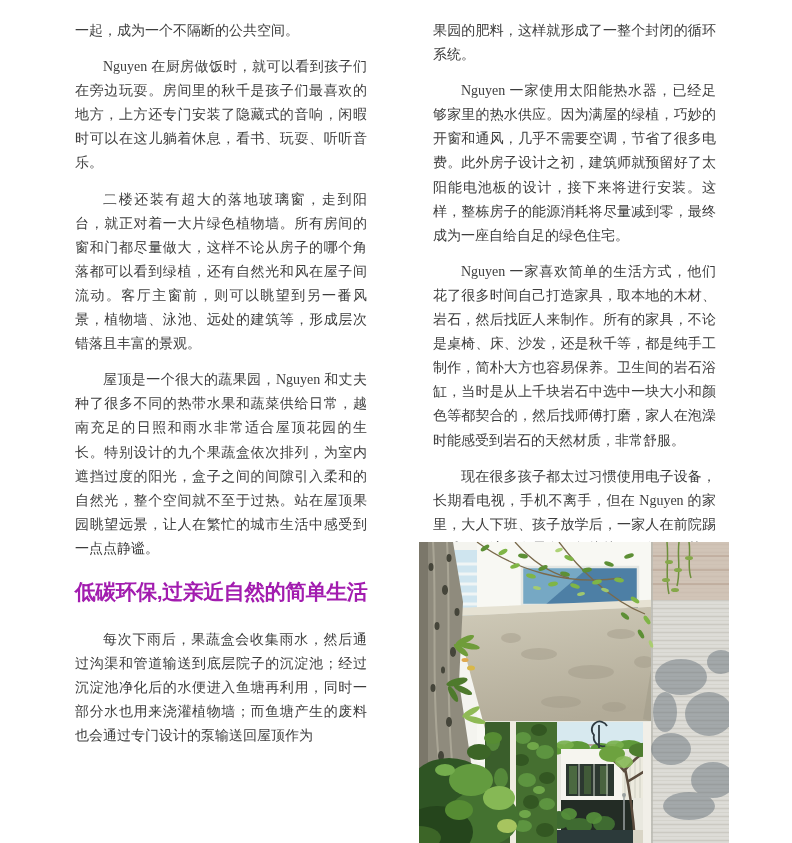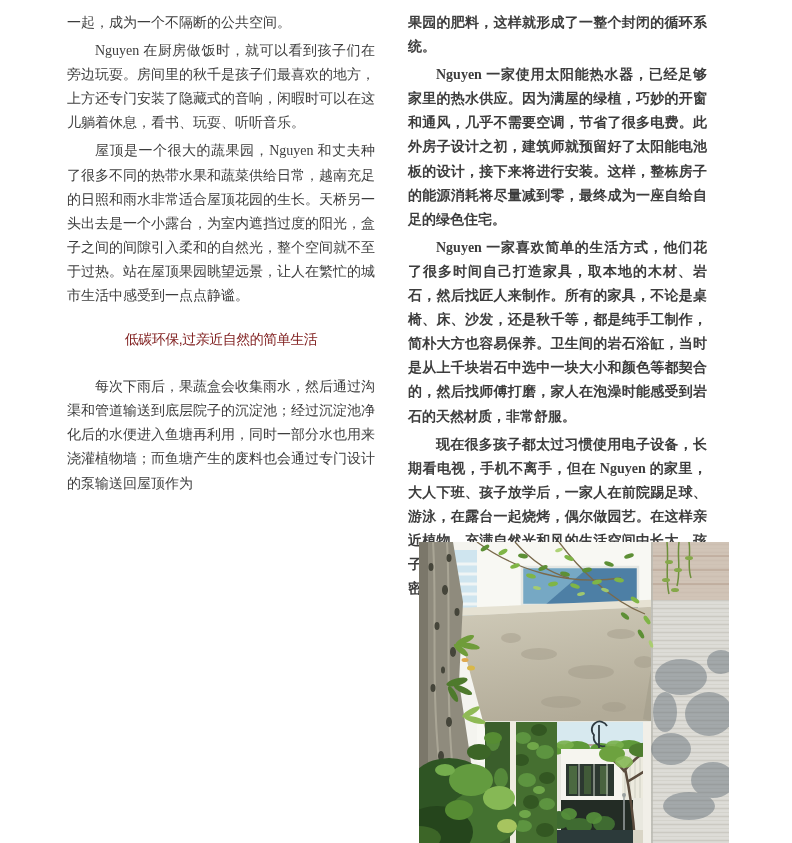--- a/index.html
+++ b/index.html
@@ -7,45 +7,46 @@
     width:792px;height:843px;position:relative;overflow:hidden;
     background:#ffffff;
     font-family:"Liberation Serif","DejaVu Serif",serif;
   }
   .col{
     position:absolute;top:7px;color:#3d3d3d;
     font-size:14px;line-height:24.1px;
     text-align:justify;text-justify:inter-ideograph;
   }
   #colL{left:63px;width:316px;}
-  #colR{left:404px;width:307px;font-weight:bold;}
-  .col p{margin:4px;padding:0;}
+  #colR{left:421px;width:307px;}
+  .col p{margin:12px;padding:0;}
   p.ind{text-indent:2em;}
   h2.section{
     font-family:"Liberation Sans","DejaVu Sans",sans-serif;
-    color:#7f1d1d;font-size:14px;font-weight:400;letter-spacing:-0.5px;
+    color:#a21caf;font-size:21px;font-weight:700;letter-spacing:-0.5px;
     text-align:center;margin:17px 0 22px 0;line-height:28px;
   }
   .source{
     margin-top:7px;text-align:right;font-size:13px;color:#4c4c4c;
     letter-spacing:1px;
   }
   .endmark{display:inline-block;width:8px;height:11px;vertical-align:-1px;margin-left:3px;}
   .photo{
     position:absolute;left:419px;top:542px;width:310px;height:301px;overflow:hidden;
   }
   .photo svg{display:block;}
 </style>
 </head>
 <body>
 
 <div id="colL" class="col">
   <p>一起，成为一个不隔断的公共空间。</p>
   <p class="ind">Nguyen 在厨房做饭时，就可以看到孩子们在旁边玩耍。房间里的秋千是孩子们最喜欢的地方，上方还专门安装了隐藏式的音响，闲暇时可以在这儿躺着休息，看书、玩耍、听听音乐。</p>
-  <p class="ind">屋顶是一个很大的蔬果园，Nguyen 和丈夫种了很多不同的热带水果和蔬菜供给日常，越南充足的日照和雨水非常适合屋顶花园的生长。天桥另一头出去是一个小露台，为室内遮挡过度的阳光，盒子之间的间隙引入柔和的自然光，整个空间就不至于过热。站在屋顶果园眺望远景，让人在繁忙的城市生活中感受到一点点静谧。</p>
+  <p class="ind">二楼还装有超大的落地玻璃窗，走到阳台，就正对着一大片绿色植物墙。所有房间的窗和门都尽量做大，这样不论从房子的哪个角落都可以看到绿植，还有自然光和风在屋子间流动。客厅主窗前，则可以眺望到另一番风景，植物墙、泳池、远处的建筑等，形成层次错落且丰富的景观。</p>
+  <p class="ind">屋顶是一个很大的蔬果园，Nguyen 和丈夫种了很多不同的热带水果和蔬菜供给日常，越南充足的日照和雨水非常适合屋顶花园的生长。特别设计的九个果蔬盒依次排列，为室内遮挡过度的阳光，盒子之间的间隙引入柔和的自然光，整个空间就不至于过热。站在屋顶果园眺望远景，让人在繁忙的城市生活中感受到一点点静谧。</p>
   <h2 class="section">低碳环保,过亲近自然的简单生活</h2>
   <p class="ind">每次下雨后，果蔬盒会收集雨水，然后通过沟渠和管道输送到底层院子的沉淀池；经过沉淀池净化后的水便进入鱼塘再利用，同时一部分水也用来浇灌植物墙；而鱼塘产生的废料也会通过专门设计的泵输送回屋顶作为</p>
 </div>
 
 <div id="colR" class="col">
   <p>果园的肥料，这样就形成了一整个封闭的循环系统。</p>
   <p class="ind">Nguyen 一家使用太阳能热水器，已经足够家里的热水供应。因为满屋的绿植，巧妙的开窗和通风，几乎不需要空调，节省了很多电费。此外房子设计之初，建筑师就预留好了太阳能电池板的设计，接下来将进行安装。这样，整栋房子的能源消耗将尽量减到零，最终成为一座自给自足的绿色住宅。</p>
   <p class="ind">Nguyen 一家喜欢简单的生活方式，他们花了很多时间自己打造家具，取本地的木材、岩石，然后找匠人来制作。所有的家具，不论是桌椅、床、沙发，还是秋千等，都是纯手工制作，简朴大方也容易保养。卫生间的岩石浴缸，当时是从上千块岩石中选中一块大小和颜色等都契合的，然后找师傅打磨，家人在泡澡时能感受到岩石的天然材质，非常舒服。</p>
   <p class="ind">
     <span>现在很多孩子都太过习惯使用电子设备，长期看电视，手机不离手，但在 Nguyen 的家里，大人下班、孩子放学后，一家人在前院踢足球、游泳，在露台一起烧烤，偶尔做园艺。在这样亲近植物、充满自然光和风的生活空间中长大，孩子们的童年不愁没乐趣，而一家人的关系也更紧密了。</span><svg class="endmark" viewBox="0 0 8 11">

